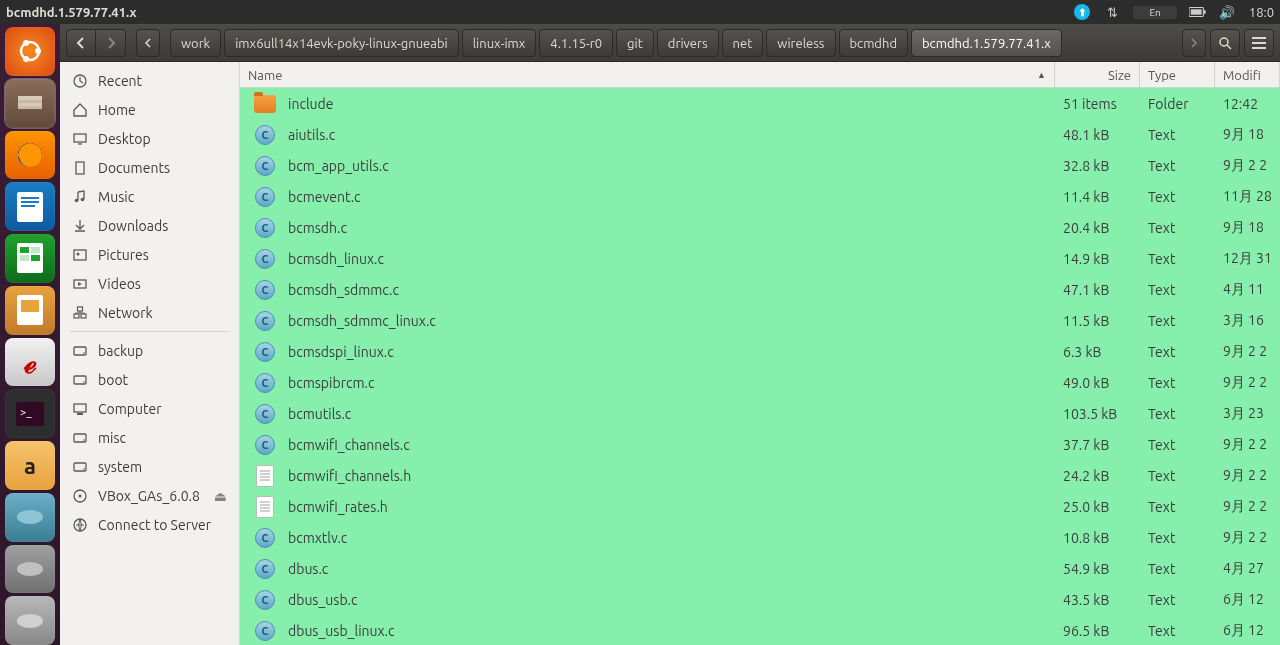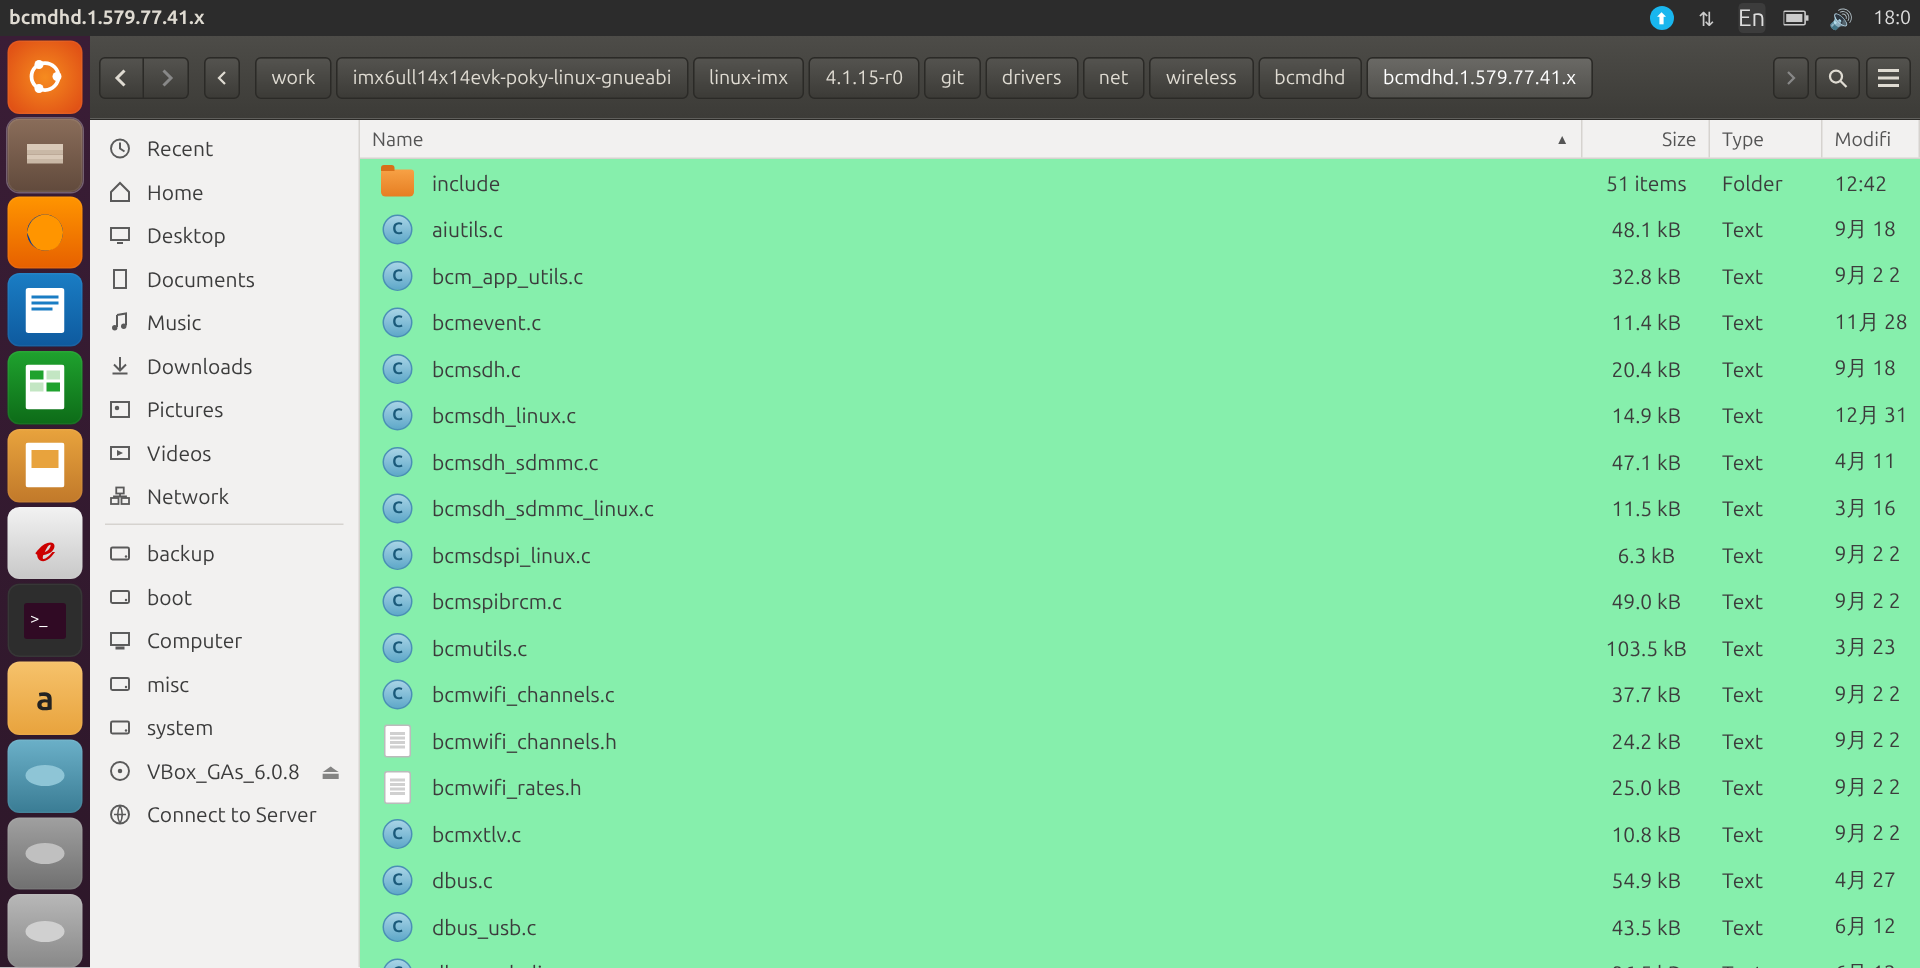--- a/index.html
+++ b/index.html
@@ -4,21 +4,21 @@
 <style>
 * { margin: 0; padding: 0; box-sizing: border-box; font-family: Ubuntu, "Segoe UI", sans-serif; }
 body { width: 1280px; height: 645px; background: #f2f1f0; overflow: hidden; position: relative; }
 
 
 .menubar { height: 24px; background: #2c2c2c; color: #dfdbd2; display: flex; align-items: center; padding: 0 6px; font-size: 13px; }
 .menubar .title { flex: 1; font-weight: bold; color: #dfdbd2; }
 .menubar .right { display: flex; align-items: center; gap: 12px; }
 .menubar .indicator { width: 18px; height: 18px; display: flex; align-items: center; justify-content: center; }
 .umbrella-icon { width:16px;height:16px;border-radius:50%;background:#19b6ee;display:flex;align-items:center;justify-content:center;color:#fff;font-weight:bold;font-size:10px;}
-.lang-box { background:#3c3c3c;border-radius:3px;padding:1px 0;font-size:16px;color:#ddd;}
+.lang-box { background:#3c3c3c;border-radius:3px;padding:1px 16px;font-size:10px;color:#ddd;}
 
 
 .launcher { position: absolute; left: 0; top: 24px; width: 60px; height: calc(100% - 24px); background: linear-gradient(to bottom,#3a1d36,#2d1729); display: flex; flex-direction: column; align-items: center; padding-top: 3px; gap: 3px; }
 .launcher-item { width: 50px; height: 50px; border-radius: 8px; display: flex; align-items: center; justify-content: center; background: rgba(255,255,255,0.04); box-shadow: inset 0 0 0 1px rgba(255,255,255,0.05); }
 .launcher-item.active { box-shadow: 0 0 0 1px rgba(255,255,255,0.3), inset 0 0 0 1px rgba(255,255,255,0.08); }
 .launcher-ubuntu{background:radial-gradient(circle,#f68b1f,#dd4814);}
 .launcher-files{background:linear-gradient(#8a6d5a,#614a3c);}
 .launcher-ff{background:linear-gradient(#ff9500,#e66000);}
 .launcher-writer{background:linear-gradient(#1a7dc4,#0e5a9e);}
 .launcher-calc{background:linear-gradient(#1fa22e,#0d6b18);}
@@ -26,21 +26,21 @@
 .launcher-evince{background:linear-gradient(#f2f2f2,#c8c8c8);}
 .launcher-term{background:#2d2d2d;}
 .launcher-amz{background:linear-gradient(#f6c26b,#e8a33d);}
 .launcher-dev1{background:linear-gradient(#6bb0c8,#3a7c94);}
 .launcher-dev2{background:linear-gradient(#a0a0a0,#707070);}
 .launcher-dev3{background:linear-gradient(#b8b8b8,#888);}
 .launcher-item span{font-size:22px;}
 
 
 .nautilus { position: absolute; left: 60px; top: 24px; right: 0; bottom: 0; background: #f2f1f0; display: flex; flex-direction: column; }
-.toolbar { height: 56px; background: linear-gradient(#4d4c48,#3c3b37); display: flex; align-items: center; padding: 0 6px; gap: 4px; border-bottom: 1px solid #2b2a27; }
+.toolbar { height: 38px; background: linear-gradient(#4d4c48,#3c3b37); display: flex; align-items: center; padding: 0 6px; gap: 4px; border-bottom: 1px solid #2b2a27; }
 .tb-btn { width: 30px; height: 28px; background: linear-gradient(#54534f,#3c3b37); border: 1px solid #2b2a27; border-radius: 4px; display: flex; align-items: center; justify-content: center; color: #dfdbd2; cursor: pointer; }
 .tb-btn.small{width:24px;}
 .tb-nav-group{display:flex;}
 .tb-nav-group .tb-btn:first-child{border-radius:4px 0 0 4px;}
 .tb-nav-group .tb-btn:last-child{border-radius:0 4px 4px 0;border-left:none;}
 .tb-path{display:flex;gap:3px;margin-left:6px;flex:1;overflow:hidden;}
 .tb-crumb{height:28px;padding:0 10px;background:linear-gradient(#54534f,#3c3b37);border:1px solid #2b2a27;border-radius:4px;display:flex;align-items:center;color:#dfdbd2;font-size:13px;white-space:nowrap;cursor:pointer;}
 .tb-crumb.current{background:linear-gradient(#6a6965,#52514d);color:#fff;}
 .tb-right{display:flex;gap:4px;margin-left:auto;}
 
@@ -51,21 +51,21 @@
 .side-sep{height:1px;background:#d6d3cf;margin:4px 10px;}
 .side-icon{width:16px;height:16px;color:#5a5a5a;flex-shrink:0;display:flex;align-items:center;justify-content:center;}
 .side-item .eject{margin-left:auto;opacity:.6;}
 
 
 .filelist{flex:1;background:#86efac;overflow:auto;}
 .fl-header{height:26px;border-bottom:1px solid #d6d3cf;display:flex;align-items:center;font-size:13px;color:#555;background:#f2f1f0;}
 .fl-header .col{padding:0 8px;border-right:1px solid #d6d3cf;height:100%;display:flex;align-items:center;}
 .fl-header .sort-ind{margin-left:auto;font-size:9px;}
 .col-name{flex:1;padding-left:8px!important;}
-.col-size{width:85px;text-align:center;justify-content:flex-end;}
+.col-size{width:85px;text-align:left;justify-content:flex-end;}
 .col-type{width:75px;}
 .col-mod{width:65px;}
 .fl-row{height:31px;display:flex;align-items:center;font-size:14px;color:#3c3c3c;}
 .fl-row .col{padding:0 8px;}
 .fl-row .col-name{display:flex;align-items:center;gap:12px;}
 .file-icon{width:22px;height:22px;display:flex;align-items:center;justify-content:center;flex-shrink:0;margin-left:6px;}
 .folder-ic{width:22px;height:18px;background:linear-gradient(#f7a145,#e67e22);border-radius:2px 2px 3px 3px;position:relative;}
 .folder-ic:before{content:"";position:absolute;top:-3px;left:0;width:9px;height:4px;background:#d86f18;border-radius:2px 2px 0 0;}
 .c-ic{width:20px;height:20px;border-radius:50%;background:linear-gradient(#a8d4e6,#5fa8c9);border:1px solid #4a8fb5;position:relative;}
 .c-ic:after{content:"C";position:absolute;inset:0;display:flex;align-items:center;justify-content:center;font-size:11px;font-weight:bold;color:#1a5a7a;}

